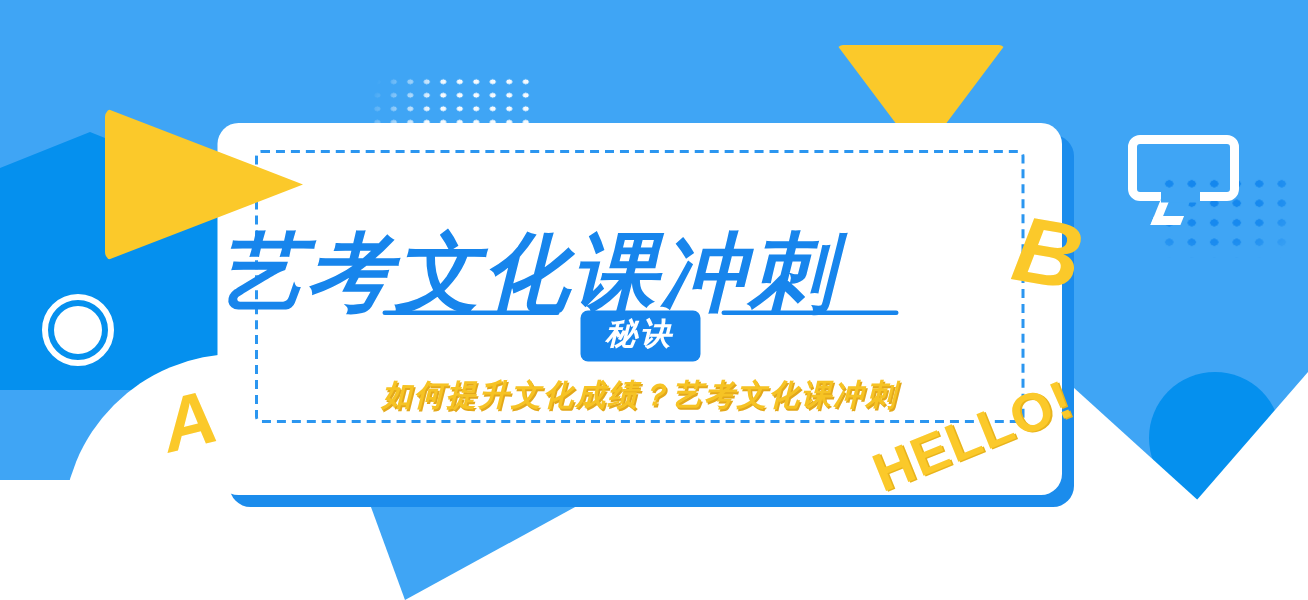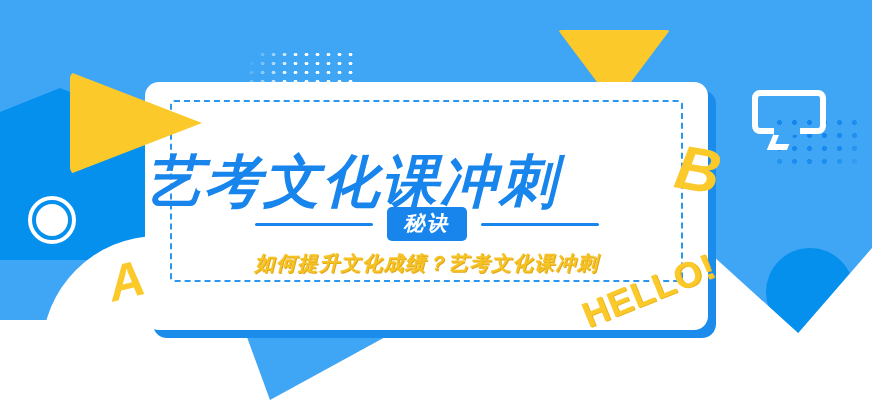--- a/index.html
+++ b/index.html
@@ -207,21 +207,20 @@
     color: #1785EC;
     white-space: nowrap;
     margin-top: 32px;
   }
 
   .divider-row {
     position: absolute;
     left: 145px; top: 207px;
     width: 563px;
     display: flex;
-    align-items: center;
     justify-content: center;
     gap: 14px;
   }
   .divider-line {
     width: 118px;
     height: 3px;
     background: #1785EC;
     border-radius: 2px;
   }
   .badge {

